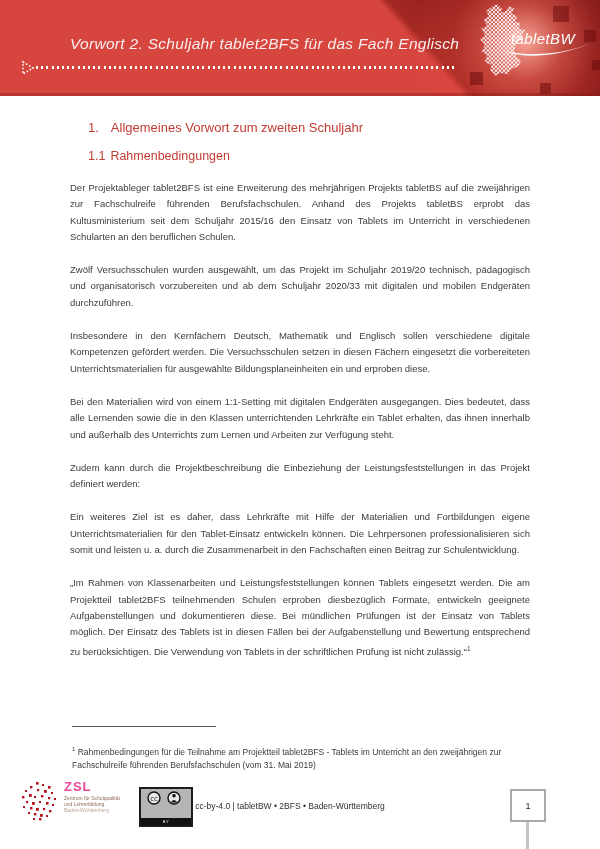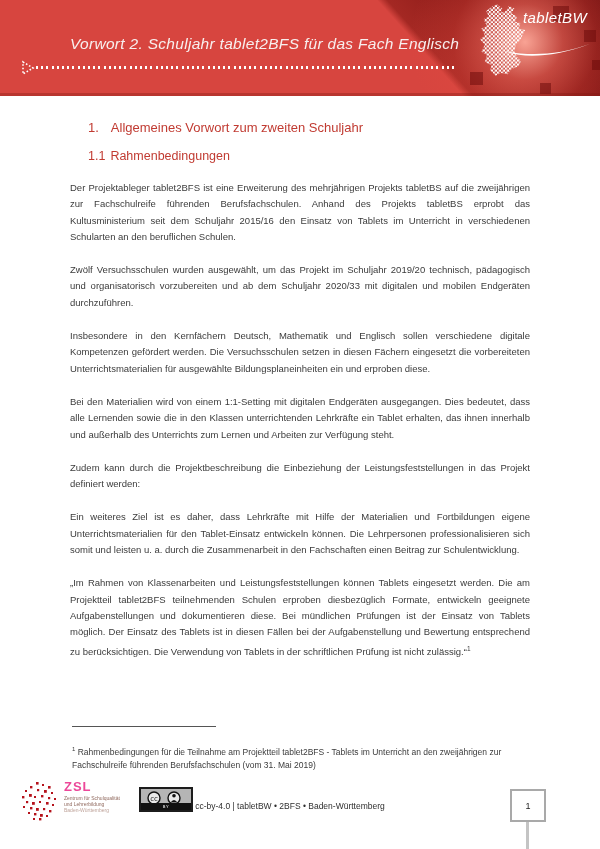--- a/index.html
+++ b/index.html
@@ -36,22 +36,22 @@
   }
   .dark-square{position:absolute;background:rgba(103,8,8,0.5);}
   .sq1{left:553px;top:6px;width:16px;height:16px;}
   .sq2{left:584px;top:30px;width:12px;height:12px;}
   .sq3{left:470px;top:72px;width:13px;height:13px;}
   .sq4{left:540px;top:83px;width:11px;height:11px;}
   .sq5{left:592px;top:60px;width:10px;height:10px;}
 
   .logo-map{position:absolute;left:466px;top:3px;}
   .logo-wordmark{
-    position:absolute;left:511px;top:9px;color:#ffffff;
-    font-size:15px;letter-spacing:0.4px;white-space:nowrap;padding-left:12px;
+    position:absolute;left:511px;top:30px;color:#ffffff;
+    font-size:15px;letter-spacing:0.4px;white-space:nowrap;
   }
   .logo-swoosh{position:absolute;left:502px;top:42px;}
 
   
   .content{position:absolute;top:110px;left:70px;width:460px;}
   .h1{
     color:#c13b32;font-size:13px;margin:10px 0 4px 18px;font-weight:400;
   }
   .h1 .num{margin-right:12px;}
   .h2{
@@ -71,21 +71,21 @@
   .footnote-text sup{font-size:6px;}
 
   
   .footer-zsl{position:absolute;left:20px;top:780px;display:flex;align-items:flex-start;}
   .zsl-dots{margin-right:6px;}
   .zsl-acronym{color:#ec4899;font-size:13px;font-weight:bold;letter-spacing:1px;line-height:14px;}
   .zsl-sub{font-size:5px;line-height:5.8px;color:#916a5f;margin-top:2px;}
   .zsl-sub .light{color:#bfa39a;}
 
   .cc-badge{
-    position:absolute;left:139px;top:787px;width:54px;height:25px;
+    position:absolute;left:139px;top:787px;width:54px;height:40px;
     background:#b5b5b5;border:2px solid #1c1c1c;box-sizing:border-box;
   }
   .cc-bar{
     position:absolute;left:0;bottom:0;width:100%;height:7px;background:#111;
     color:#fff;font-size:4px;text-align:center;line-height:7px;letter-spacing:0.5px;
   }
 
   .license-line{
     position:absolute;left:60px;top:801px;width:460px;text-align:center;
     font-size:8.5px;color:#2e2e2e;

